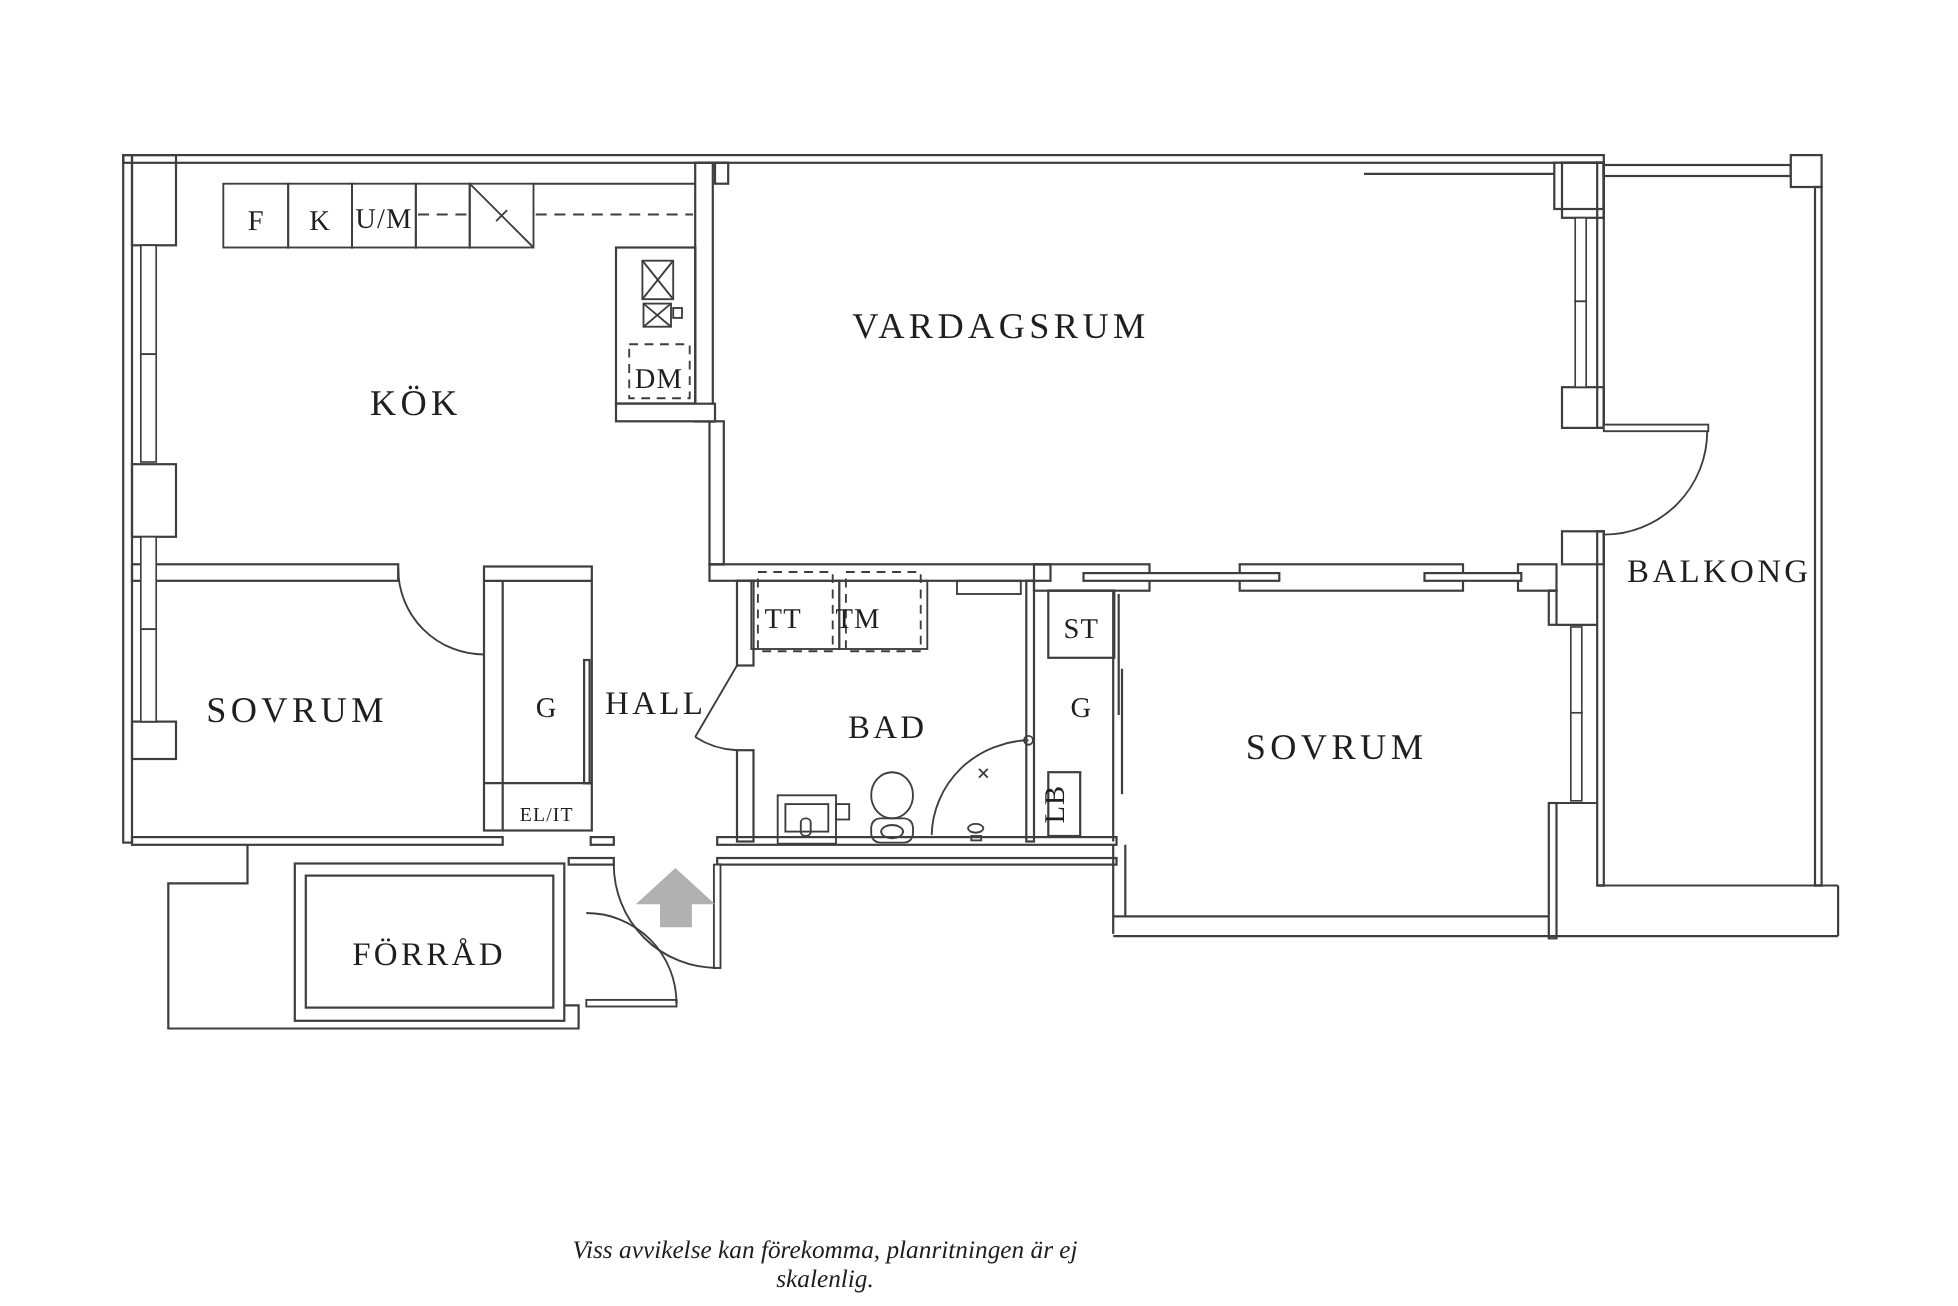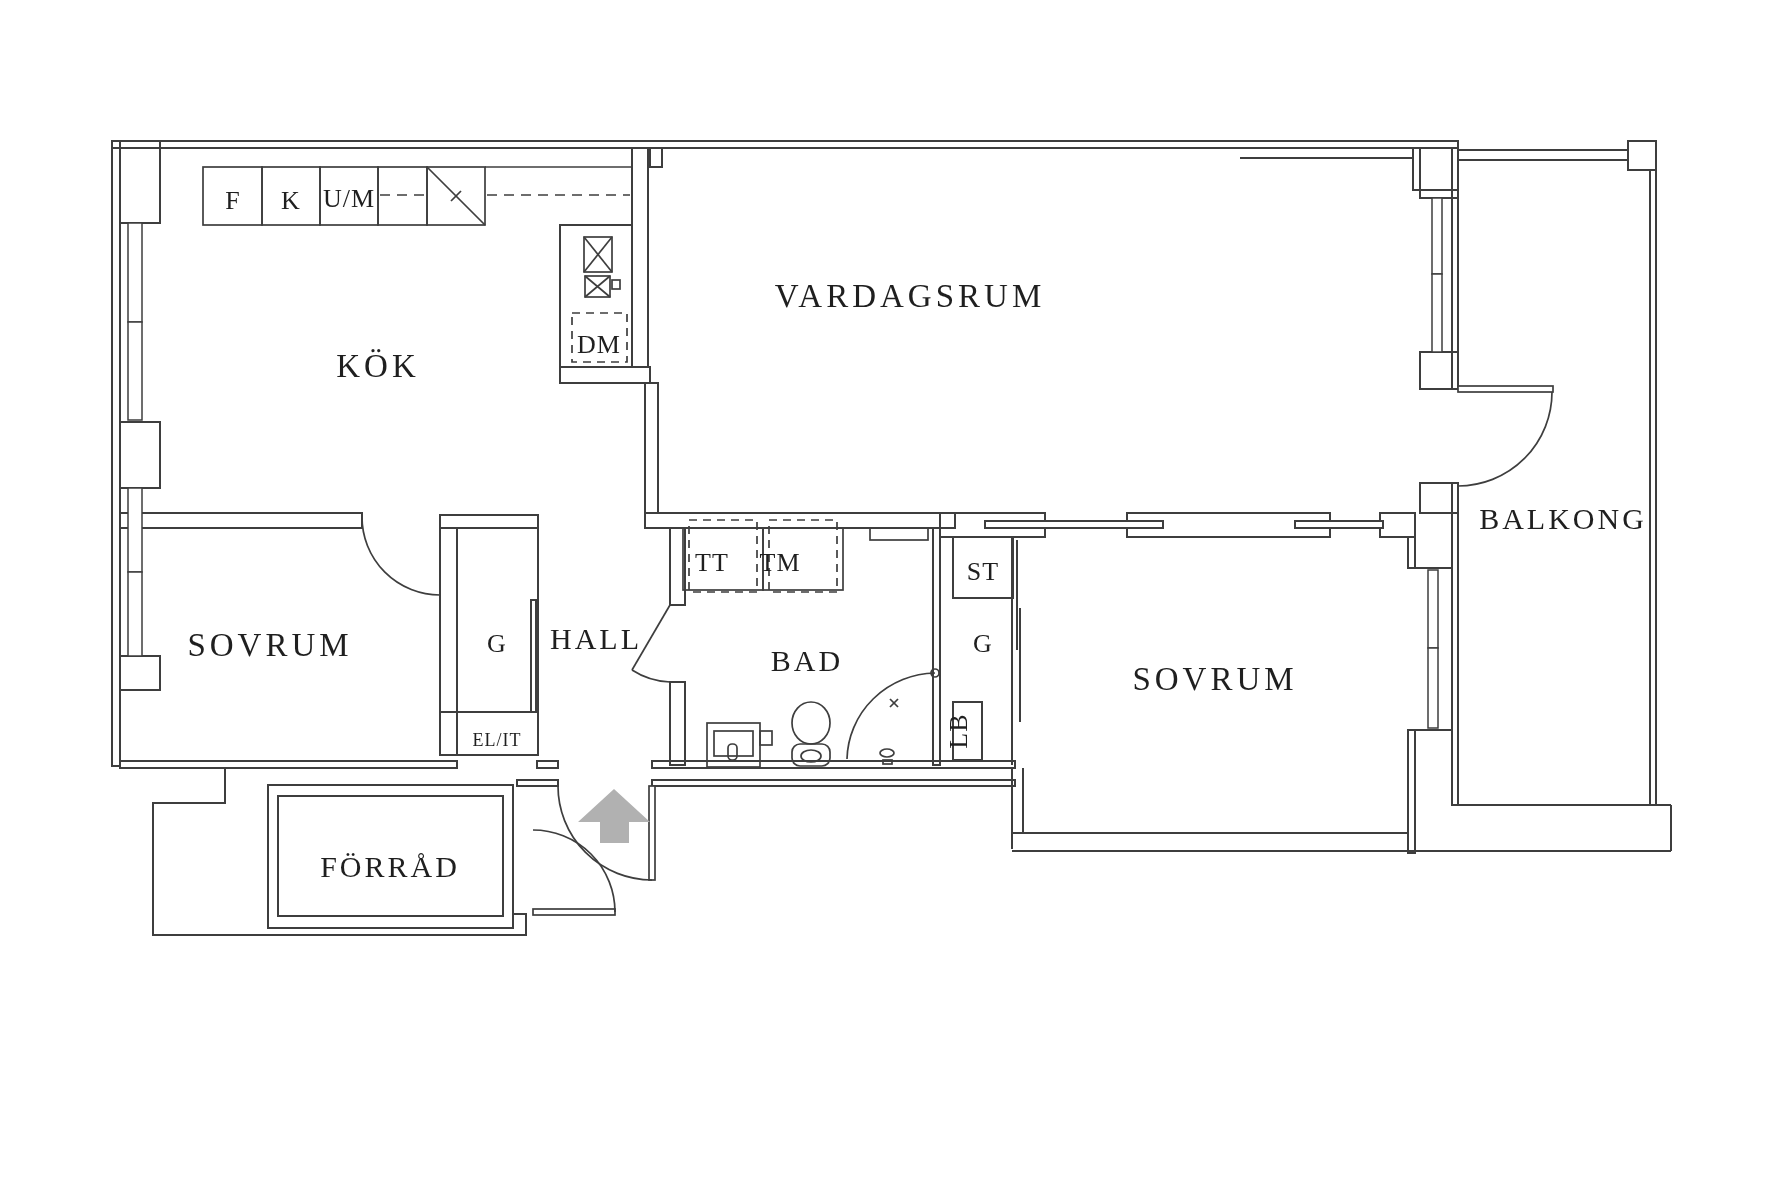--- a/index.html
+++ b/index.html
@@ -189,14 +189,15 @@
     <text class="box-label" x="712" y="571">TT</text>
     <text class="box-label" x="780" y="571">TM</text>
     <text class="box-label" x="983" y="580">ST</text>
     <text class="box-label" x="497" y="652">G</text>
     <text class="box-label" x="983" y="652">G</text>
     <text class="box-label" x="967" y="731" transform="rotate(-90 967 731)" font-size="24">LB</text>
     <text class="small-label" x="497" y="746">EL/IT</text>
   </g>
 </svg>
 
+<div class="disclaimer">Viss avvikelse kan förekomma, planritningen är ej skalenlig.</div>
 
 </div>
 
 </body></html>

